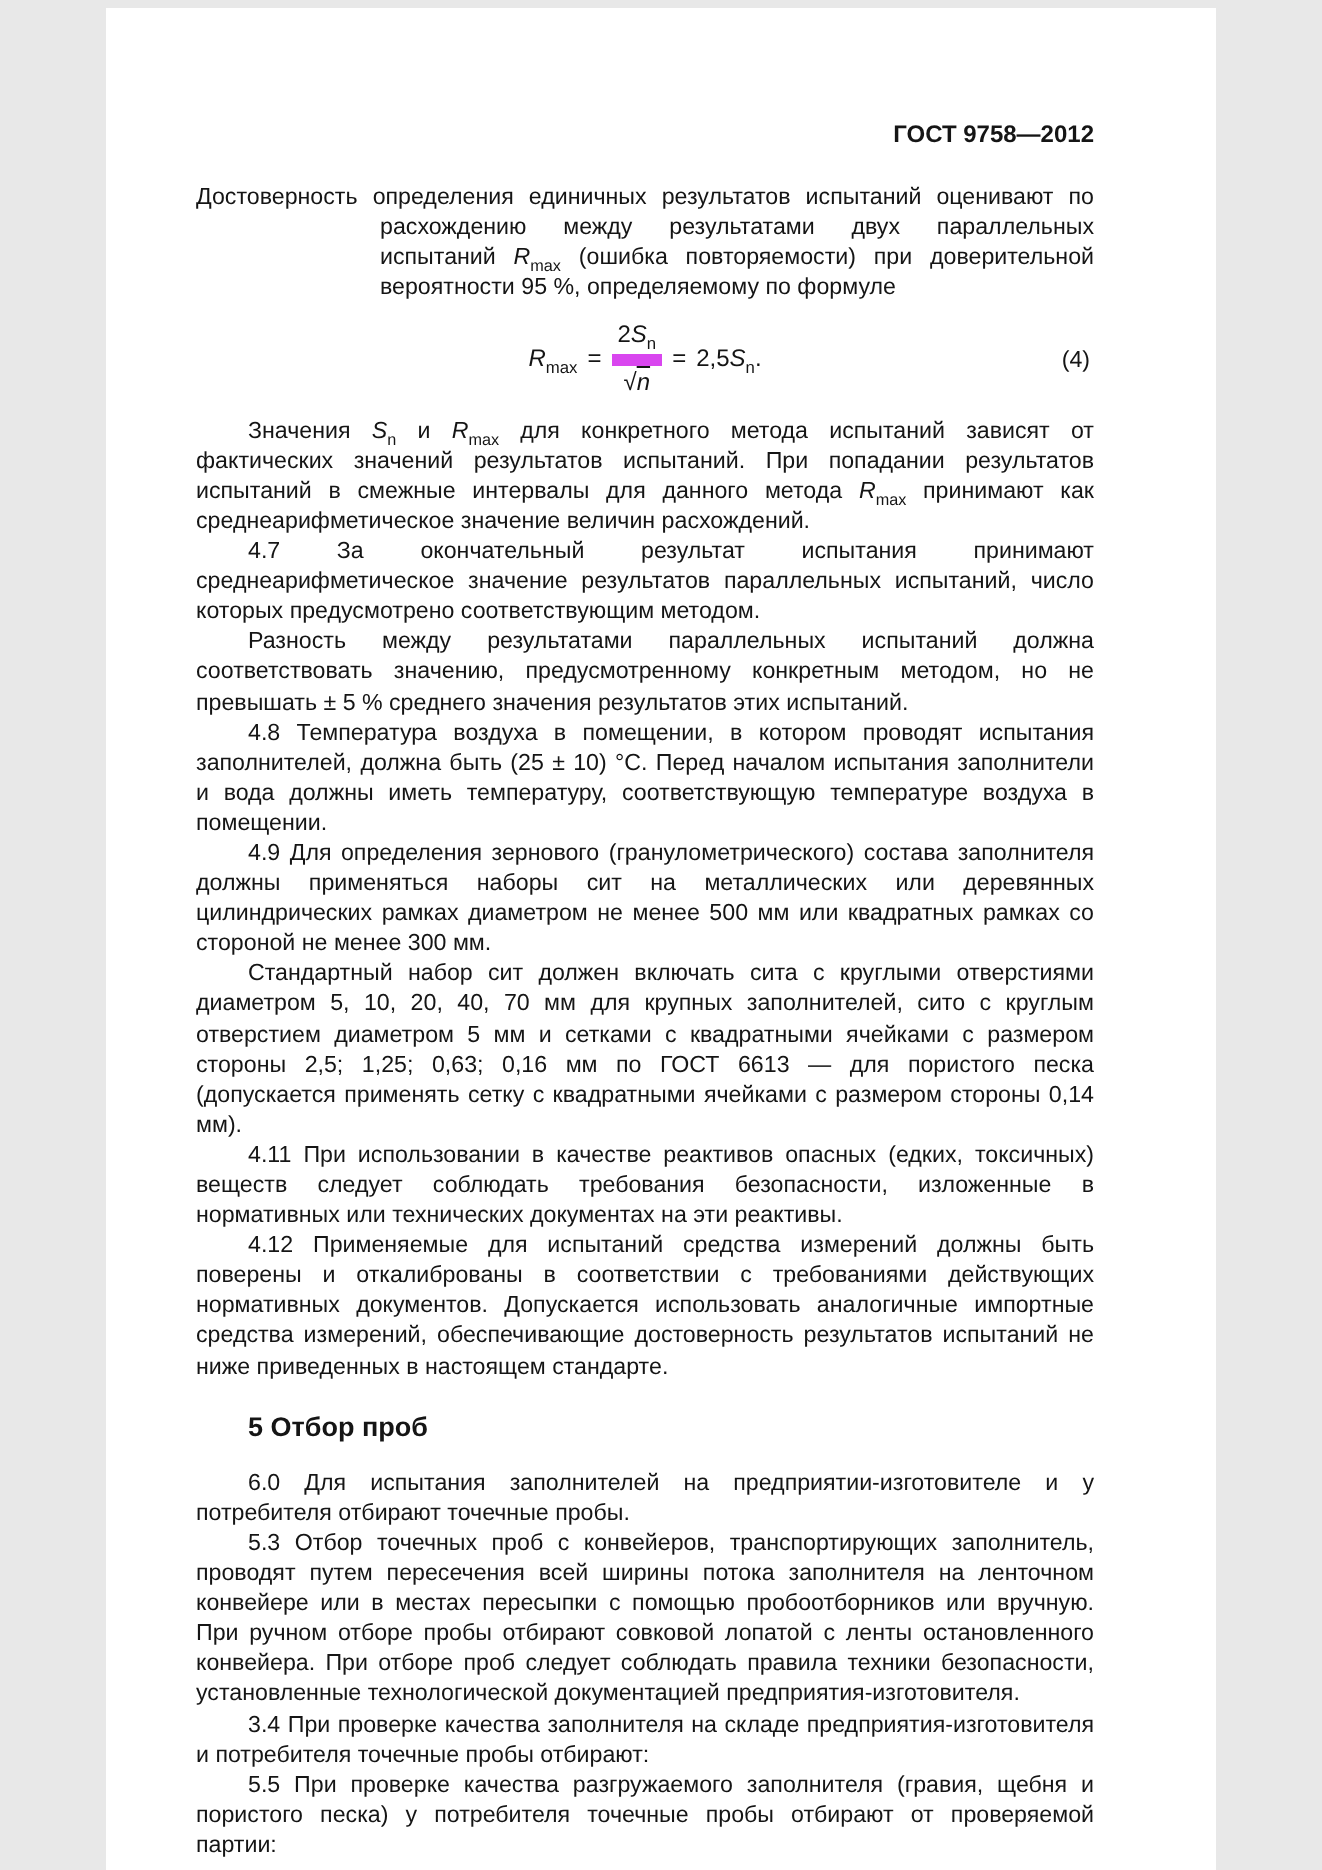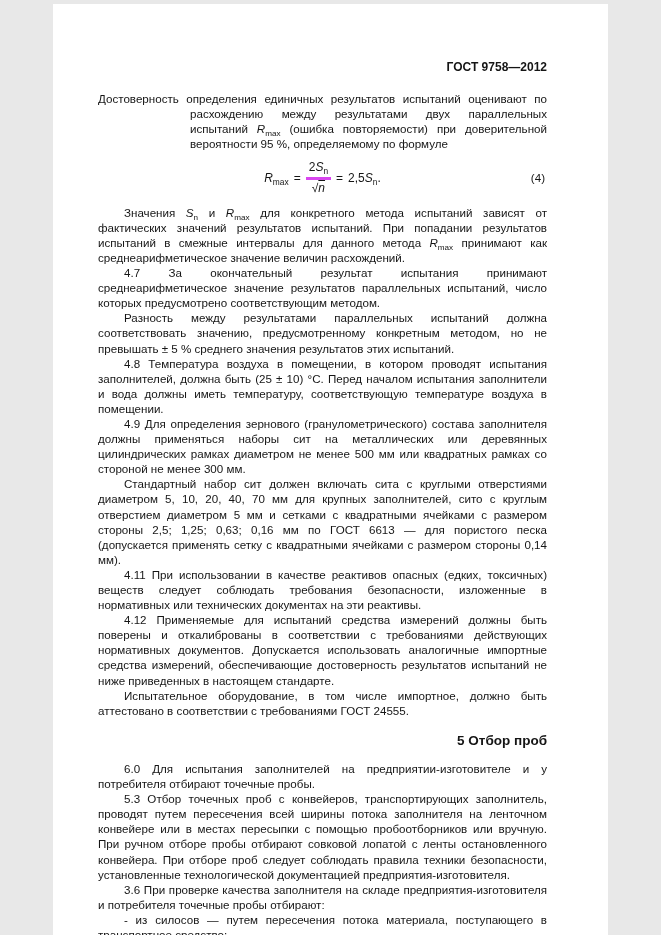--- a/index.html
+++ b/index.html
@@ -21,41 +21,41 @@
     font-weight:bold;
     font-size:12px;
     margin-bottom:16px;
   }
   .blk { text-align:justify; }
   .blk.p { text-indent:26px; }
   .blk.hang { padding-left:92px; text-indent:-92px; }
   .blk.h2 {
     font-weight:bold;
     font-size:13.5px;
-    text-align:right;
+    text-align:left;
     margin:15px 0 13px 26px;
     text-indent:0;
   }
   i { font-style:italic; }
   sub { font-size:70%; line-height:0; }
   
   .formula-row {
     position:relative;
     margin:9px 0 9px 0;
     text-align:center;
     font-size:12px;
   }
   .formula {
     display:inline-flex;
     align-items:center;
     gap:5px;
     justify-content:space-between;
   }
   .frac { display:inline-block; text-align:center; vertical-align:middle; }
-  .frac .num { display:block; border-bottom:3px solid #d946ef; padding:0 3px 1px 3px; }
+  .frac .num { display:block; border-bottom:6px solid #d946ef; padding:0 3px 1px 3px; }
   .frac .den { display:block; padding-top:1px; }
   .radicand { text-decoration:overline; font-style:italic; }
   .eq-number {
     position:absolute;
     right:2px;
     top:50%;
     transform:translateY(-50%);
     font-size:11.6px;
   }
 </style>
@@ -83,22 +83,20 @@
       <span class="eq-number">(4)</span>
     </div>
       <div class="blk p">Значения <i>S</i><sub>n</sub> и <i>R</i><sub>max</sub> для конкретного метода испытаний зависят от фактических значений результатов испытаний. При попадании результатов испытаний в смежные интервалы для данного метода <i>R</i><sub>max</sub> принимают как среднеарифметическое значение величин расхождений.</div>
       <div class="blk p">4.7 За окончательный результат испытания принимают среднеарифметическое значение результатов параллельных испытаний, число которых предусмотрено соответствующим методом.</div>
       <div class="blk p">Разность между результатами параллельных испытаний должна соответствовать значению, предусмотренному конкретным методом, но не превышать ± 5 % среднего значения результатов этих испытаний.</div>
       <div class="blk p">4.8 Температура воздуха в помещении, в котором проводят испытания заполнителей, должна быть (25 ± 10) °С. Перед началом испытания заполнители и вода должны иметь температуру, соответствующую температуре воздуха в помещении.</div>
       <div class="blk p">4.9 Для определения зернового (гранулометрического) состава заполнителя должны применяться наборы сит на металлических или деревянных цилиндрических рамках диаметром не менее 500 мм или квадратных рамках со стороной не менее 300 мм.</div>
       <div class="blk p">Стандартный набор сит должен включать сита с круглыми отверстиями диаметром 5, 10, 20, 40, 70 мм для крупных заполнителей, сито с круглым отверстием диаметром 5 мм и сетками с квадратными ячейками с размером стороны 2,5; 1,25; 0,63; 0,16 мм по ГОСТ 6613 — для пористого песка (допускается применять сетку с квадратными ячейками с размером стороны 0,14 мм).</div>
       <div class="blk p">4.11 При использовании в качестве реактивов опасных (едких, токсичных) веществ следует соблюдать требования безопасности, изложенные в нормативных или технических документах на эти реактивы.</div>
       <div class="blk p">4.12 Применяемые для испытаний средства измерений должны быть поверены и откалиброваны в соответствии с требованиями действующих нормативных документов. Допускается использовать аналогичные импортные средства измерений, обеспечивающие достоверность результатов испытаний не ниже приведенных в настоящем стандарте.</div>
-      <div class="blk p">Испытательное оборудование, в том числе импортное, должно быть аттестовано в соответствии с требованиями ГОСТ 24555.</div>
       <div class="blk h2">5 Отбор проб</div>
       <div class="blk p">6.0 Для испытания заполнителей на предприятии-изготовителе и у потребителя отбирают точечные пробы.</div>
       <div class="blk p">5.3 Отбор точечных проб с конвейеров, транспортирующих заполнитель, проводят путем пересечения всей ширины потока заполнителя на ленточном конвейере или в местах пересыпки с помощью пробоотборников или вручную. При ручном отборе пробы отбирают совковой лопатой с ленты остановленного конвейера. При отборе проб следует соблюдать правила техники безопасности, установленные технологической документацией предприятия-изготовителя.</div>
-      <div class="blk p">3.6 При проверке качества заполнителя на складе предприятия-изготовителя и потребителя точечные пробы отбирают:</div>
-      <div class="blk p">- из силосов — путем пересечения потока материала, поступающего в транспортное средство;</div>
+      <div class="blk p">3.4 При проверке качества заполнителя на складе предприятия-изготовителя и потребителя точечные пробы отбирают:</div>
       <div class="blk p">5.5 При проверке качества разгружаемого заполнителя (гравия, щебня и пористого песка) у потребителя точечные пробы отбирают от проверяемой партии:</div>
     </div>
 
 </div>
 
 </body></html>

